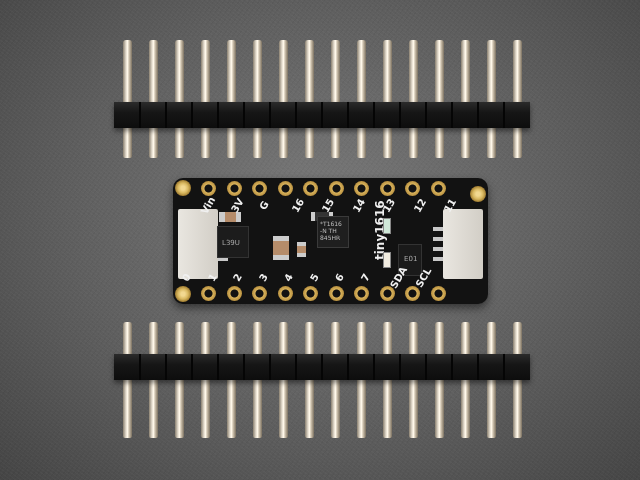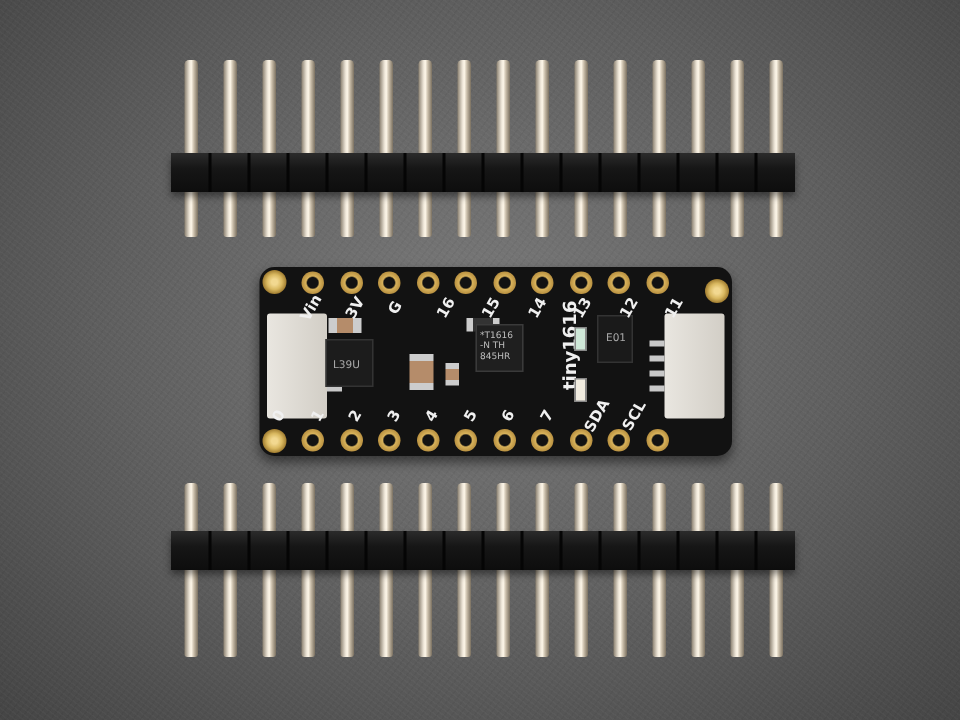--- a/index.html
+++ b/index.html
@@ -134,21 +134,21 @@
   <div class="chip">
     <span>*T1616</span>
     <span>-N TH</span>
     <span>845HR</span>
   </div>
 
   <div class="title-silk" style="left:200px;top:82px;">tiny1616</div>
 
   <div class="part" style="left:210px;top:40px;width:6px;height:14px;background:#cfe8d8;border:1px solid #888;"></div>
   <div class="part" style="left:210px;top:74px;width:6px;height:14px;background:#f1ece0;border:1px solid #888;"></div>
-  <div class="part" style="left:225px;top:32px;width:22px;height:30px;background:#1a1a1a;border:1px solid #333;">
+  <div class="part" style="left:225px;top:66px;width:22px;height:30px;background:#1a1a1a;border:1px solid #333;">
     <span style="position:absolute;left:5px;top:10px;font-size:7px;color:#aaa;">E01</span>
   </div>
 
   <div id="labelsTop">
       <span class="silk" style="left: 26px; top: 22px; transform: rotate(-60deg);">Vin</span>
       <span class="silk" style="left: 56.5px; top: 22px; transform: rotate(-60deg);">3V</span>
       <span class="silk" style="left: 87px; top: 22px; transform: rotate(-60deg);">G</span>
       <span class="silk" style="left: 117.5px; top: 22px; transform: rotate(-60deg);">16</span>
       <span class="silk" style="left: 148px; top: 22px; transform: rotate(-60deg);">15</span>
       <span class="silk" style="left: 178.5px; top: 22px; transform: rotate(-60deg);">14</span>

